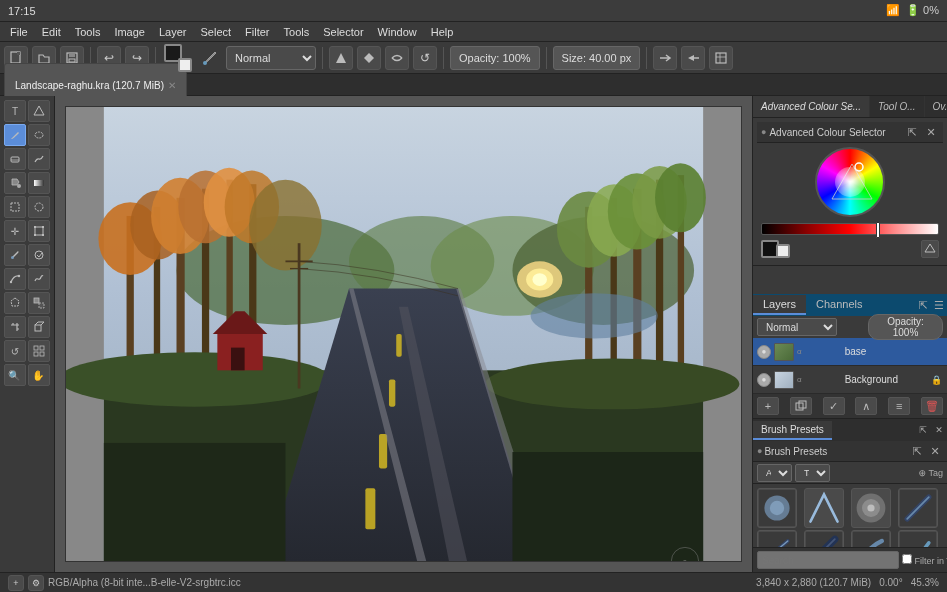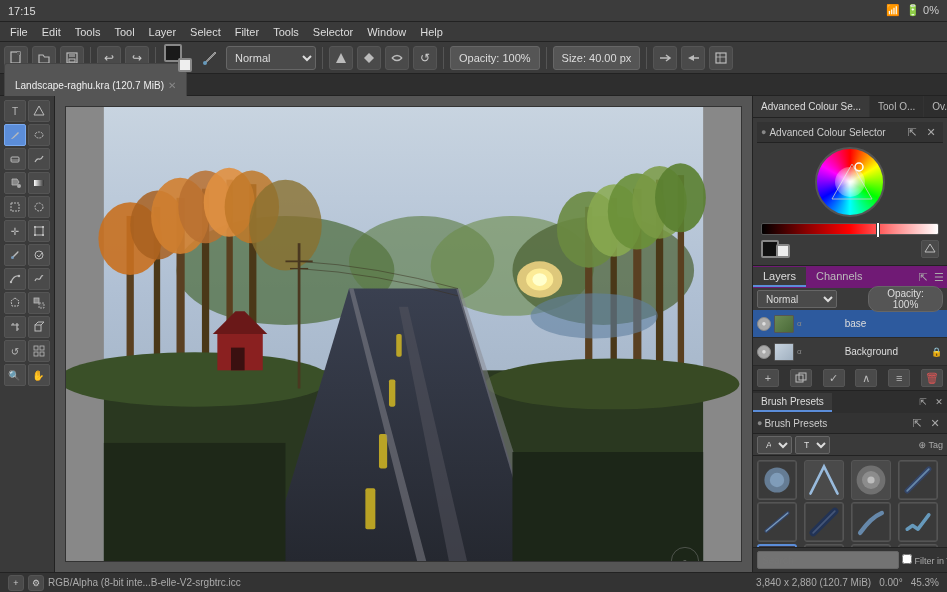--- a/index.html
+++ b/index.html
@@ -148,20 +148,21 @@
       flex-direction: column;
       overflow: hidden;
     }
 
     
     #panel-tabs {
       display: flex;
       background: #2e2e2e;
       border-bottom: 1px solid #222;
       height: 22px;
+      font-style: italic;
     }
     .panel-tab {
       padding: 3px 8px;
       font-size: 10px;
       cursor: pointer;
       color: #bbb;
       border-right: 1px solid #333;
       display: flex;
       align-items: center;
       white-space: nowrap;
@@ -221,23 +222,24 @@
       border-radius: 1px;
     }
 
     
     #layers-section {
       flex: 0 0 auto;
       border-bottom: 1px solid #222;
     }
     #layers-tabs {
       display: flex;
-      background: #701a75;
+      background: #0c4a6e;
       height: 22px;
       align-items: center;
+      margin-top: 28px;
     }
     .layers-tab {
       padding: 3px 10px;
       cursor: pointer;
       font-size: 11px;
       color: #bbb;
       border-bottom: 2px solid transparent;
     }
     .layers-tab.active {
       color: #ddd;
@@ -551,21 +553,21 @@
   <div style="display:flex;gap:6px;align-items:center;font-size:11px;color:#ccc;">
     <span>📶</span>
     <span>🔋 0%</span>
   </div>
 </div>
 
 <div id="menubar">
   <span class="menu-item">File</span>
   <span class="menu-item">Edit</span>
   <span class="menu-item">Tools</span>
-  <span class="menu-item">Tool</span>
+  <span class="menu-item">Image</span>
   <span class="menu-item">Layer</span>
   <span class="menu-item">Select</span>
   <span class="menu-item">Filter</span>
   <span class="menu-item">Tools</span>
   <span class="menu-item">Selector</span>
   <span class="menu-item">Window</span>
   <span class="menu-item">Help</span>
 </div>
 
 <div id="toolbar">

